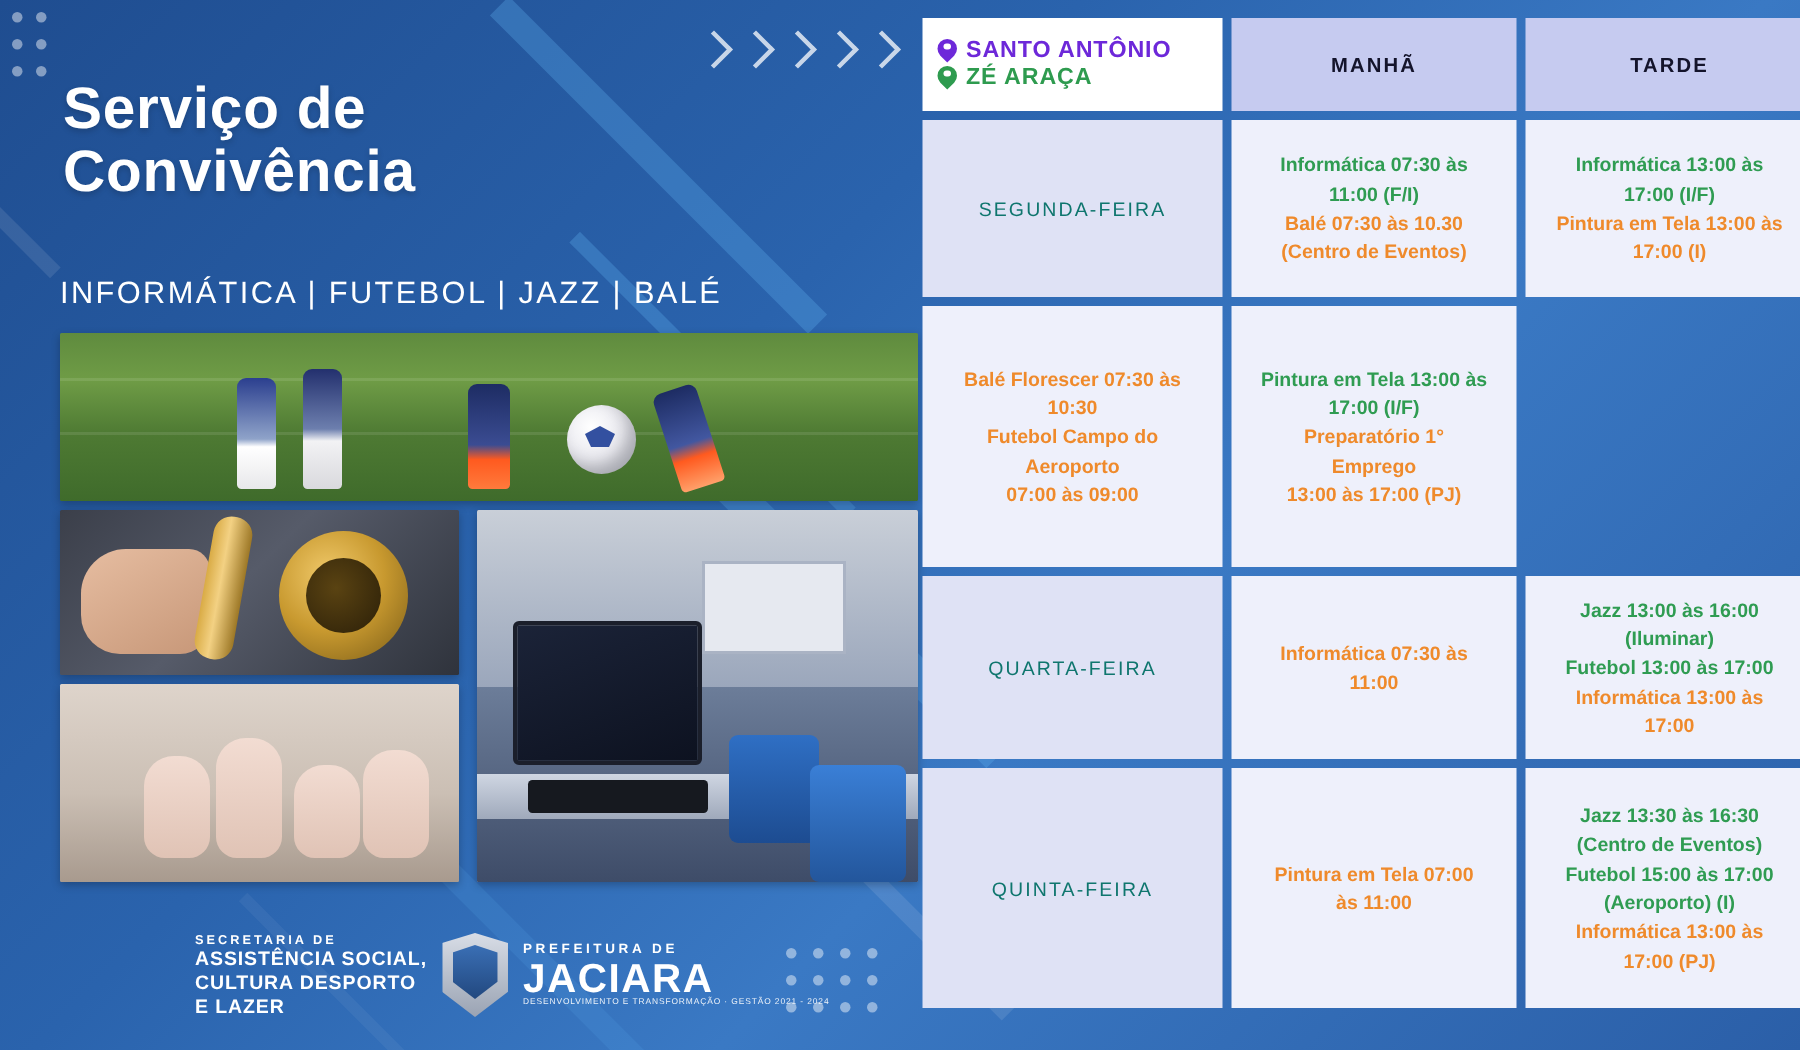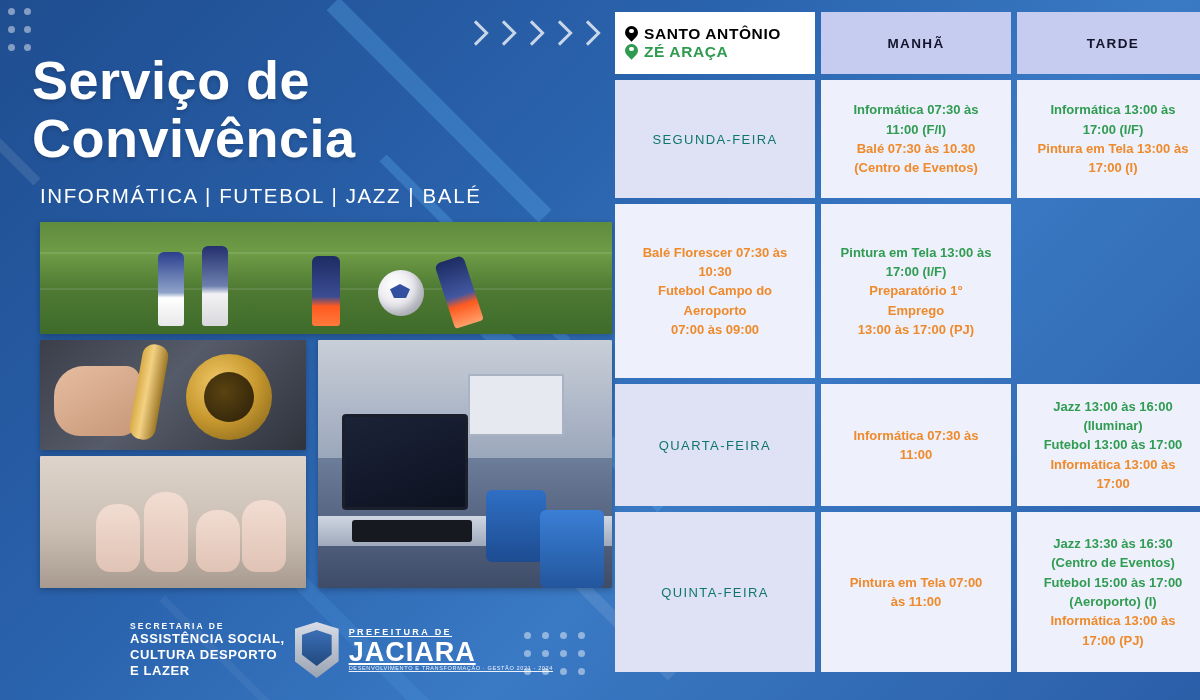--- a/index.html
+++ b/index.html
@@ -46,23 +46,23 @@
     width: 26px; height: 40px; position: relative;
   }
   .chev::before{
     content:""; position:absolute; left: 4px; top: 8px;
     width: 15px; height: 15px;
     border-top: 3px solid rgba(255,255,255,0.75);
     border-right: 3px solid rgba(255,255,255,0.75);
     transform: rotate(45deg);
   }
   #title {
-    position: absolute; left: 32px; top: 52px;
+    position: absolute; left: 42px; top: 52px;
     color: #ffffff;
-    font-size: 54px;
+    font-size: 39px;
     font-weight: bold;
     line-height: 1.07;
     letter-spacing: 0.5px;
     text-shadow: 0 2px 4px rgba(0,0,0,0.18);
   }
   #subtitle {
     position: absolute; left: 40px; top: 184px;
     color: #ffffff;
     font-size: 20.5px;
     font-weight: normal;
@@ -166,21 +166,21 @@
     width: 44px; height: 56px;
     background: linear-gradient(180deg,#d8dde6,#9aa3b3);
     clip-path: polygon(50% 0,100% 12%,100% 70%,50% 100%,0 70%,0 12%);
     position: relative;
   }
   #crest::after{
     content:""; position:absolute; left: 7px; top: 8px; right: 7px; bottom: 12px;
     background: linear-gradient(180deg,#3a6fb5,#22487f);
     clip-path: polygon(50% 0,100% 14%,100% 68%,50% 100%,0 68%,0 14%);
   }
-  #pref-logo { color:#fff; line-height: 1.05; text-decoration: underline; }
+  #pref-logo { color:#fff; line-height: 1.05; }
   #pref-logo .p1 { font-size: 9px; letter-spacing: 2.4px; font-weight: bold; }
   #pref-logo .p2 { font-size: 27px; letter-spacing: 1px; font-weight: bold; }
   #pref-logo .p3 { font-size: 5.6px; letter-spacing: 0.6px; opacity: .9; }
   
   #table {
     position: absolute; left: 612px; top: 0; width: 588px; height: 700px;
     padding: 12px 0 0 0;
   }
   .grid { display: grid; grid-template-columns: 200px 190px 192px; gap: 6px; padding: 0 3px; }
   .cell {
@@ -189,21 +189,21 @@
     text-align: center;
   }
   .hdr-loc {
     background: #ffffff;
     padding: 9px 10px;
     align-items: flex-start;
     justify-content: center;
     height: 62px;
   }
   .loc-line { display: flex; align-items: center; gap: 6px; font-size: 15.5px; font-weight: bold; letter-spacing: 0.6px; }
-  .loc-1 { color: #000000; }
+  .loc-1 { color: #6d28d9; }
   .loc-2 { color: #2e9b4f; }
   .pin { width: 13px; height: 17px; position: relative; flex: 0 0 13px; }
   .pin::before{
     content:""; position:absolute; left:0; top:0; width: 13px; height: 13px; border-radius: 50% 50% 50% 0;
     transform: rotate(-45deg); background: currentColor;
   }
   .pin::after{
     content:""; position:absolute; left: 4.3px; top: 3.6px; width: 4.4px; height: 4.4px; border-radius:50%;
     background: #ffffff;
   }

